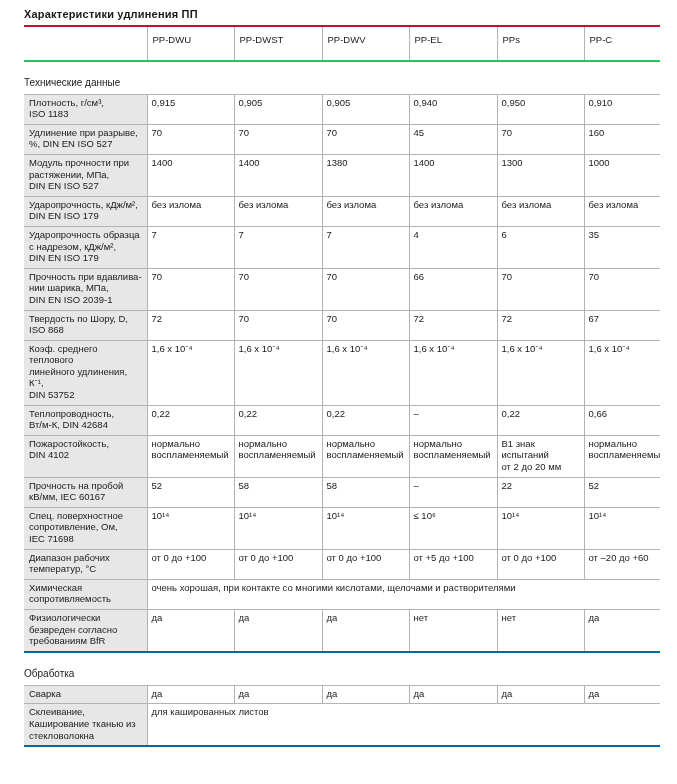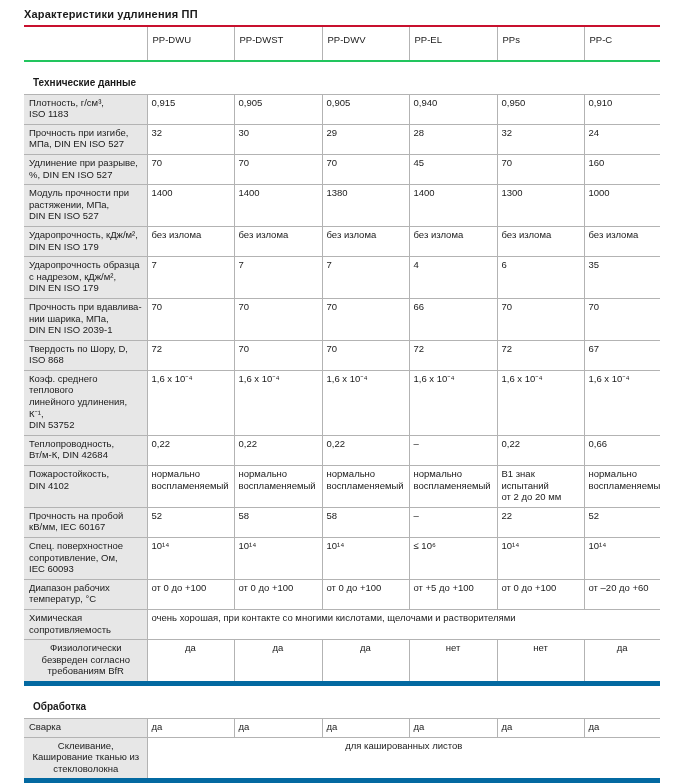--- a/index.html
+++ b/index.html
@@ -36,35 +36,34 @@
     font-size: 9.5px;
     line-height: 11.6px;
     padding: 7px 4px 14px 5px;
     border-bottom: 2px solid #22c55e;
   }
   .header-tbl td.colhead {
     border-left: 1px solid #b3b3b3;
   }
   .section-title {
     font-size: 10px;
-    font-weight: bold;
-    margin: 15px 0 6px 9px;
+    font-weight: normal;
+    margin: 15px 0 6px 0;
   }
   .body-tbl td {
     font-size: 9.5px;
     line-height: 11.6px;
     vertical-align: top;
     padding: 2px 4px 4px 4px;
     border-top: 1px solid #b3b3b3;
     white-space: pre-line;
     overflow: hidden;
   }
   .body-tbl tr:last-child td {
-    border-bottom: 5px solid #0369a1;
-    text-align: center;
+    border-bottom: 2px solid #0369a1;
   }
   .body-tbl td.lbl {
     background: #e7e7e7;
     padding-left: 5px;
   }
   .body-tbl td.val {
     border-left: 1px solid #b3b3b3;
   }
 </style>
 </head>
@@ -112,30 +111,20 @@
             <td class="lbl">Плотность, г/см³,
 ISO 1183</td>
             <td class="val">0,915</td>
             <td class="val">0,905</td>
             <td class="val">0,905</td>
             <td class="val">0,940</td>
             <td class="val">0,950</td>
             <td class="val">0,910</td>
           </tr>
           <tr>
-            <td class="lbl">Прочность при изгибе,
-МПа, DIN EN ISO 527</td>
-            <td class="val">32</td>
-            <td class="val">30</td>
-            <td class="val">29</td>
-            <td class="val">28</td>
-            <td class="val">32</td>
-            <td class="val">24</td>
-          </tr>
-          <tr>
             <td class="lbl">Удлинение при разрыве,
 %, DIN EN ISO 527</td>
             <td class="val">70</td>
             <td class="val">70</td>
             <td class="val">70</td>
             <td class="val">45</td>
             <td class="val">70</td>
             <td class="val">160</td>
           </tr>
           <tr>
@@ -230,21 +219,21 @@
             <td class="val">52</td>
             <td class="val">58</td>
             <td class="val">58</td>
             <td class="val">–</td>
             <td class="val">22</td>
             <td class="val">52</td>
           </tr>
           <tr>
             <td class="lbl">Спец. поверхностное
 сопротивление, Ом,
-IEC 60093</td>
+IEC 71698</td>
             <td class="val">10¹⁴</td>
             <td class="val">10¹⁴</td>
             <td class="val">10¹⁴</td>
             <td class="val">≤ 10⁶</td>
             <td class="val">10¹⁴</td>
             <td class="val">10¹⁴</td>
           </tr>
           <tr>
             <td class="lbl">Диапазон рабочих
 температур, °С</td>

